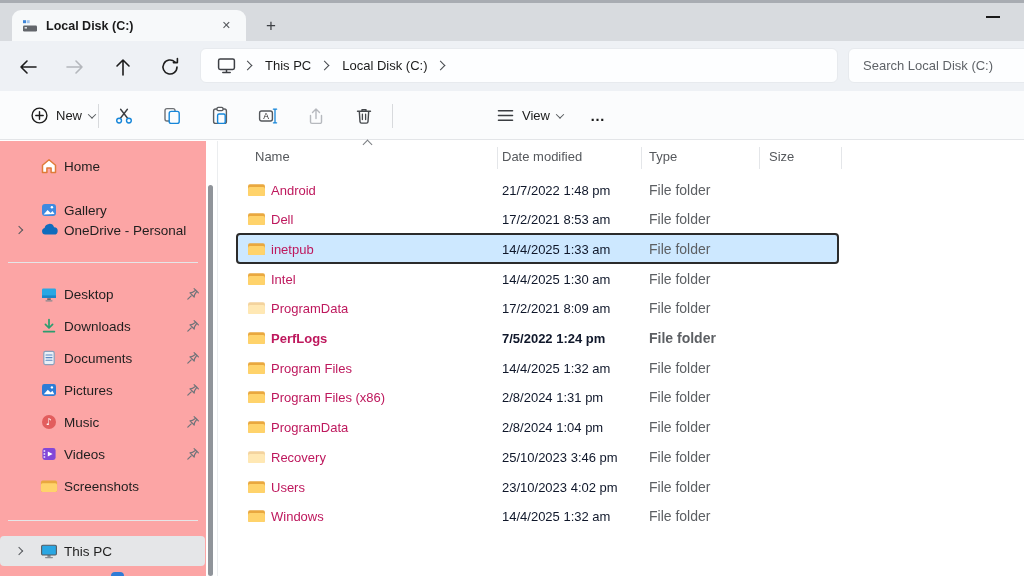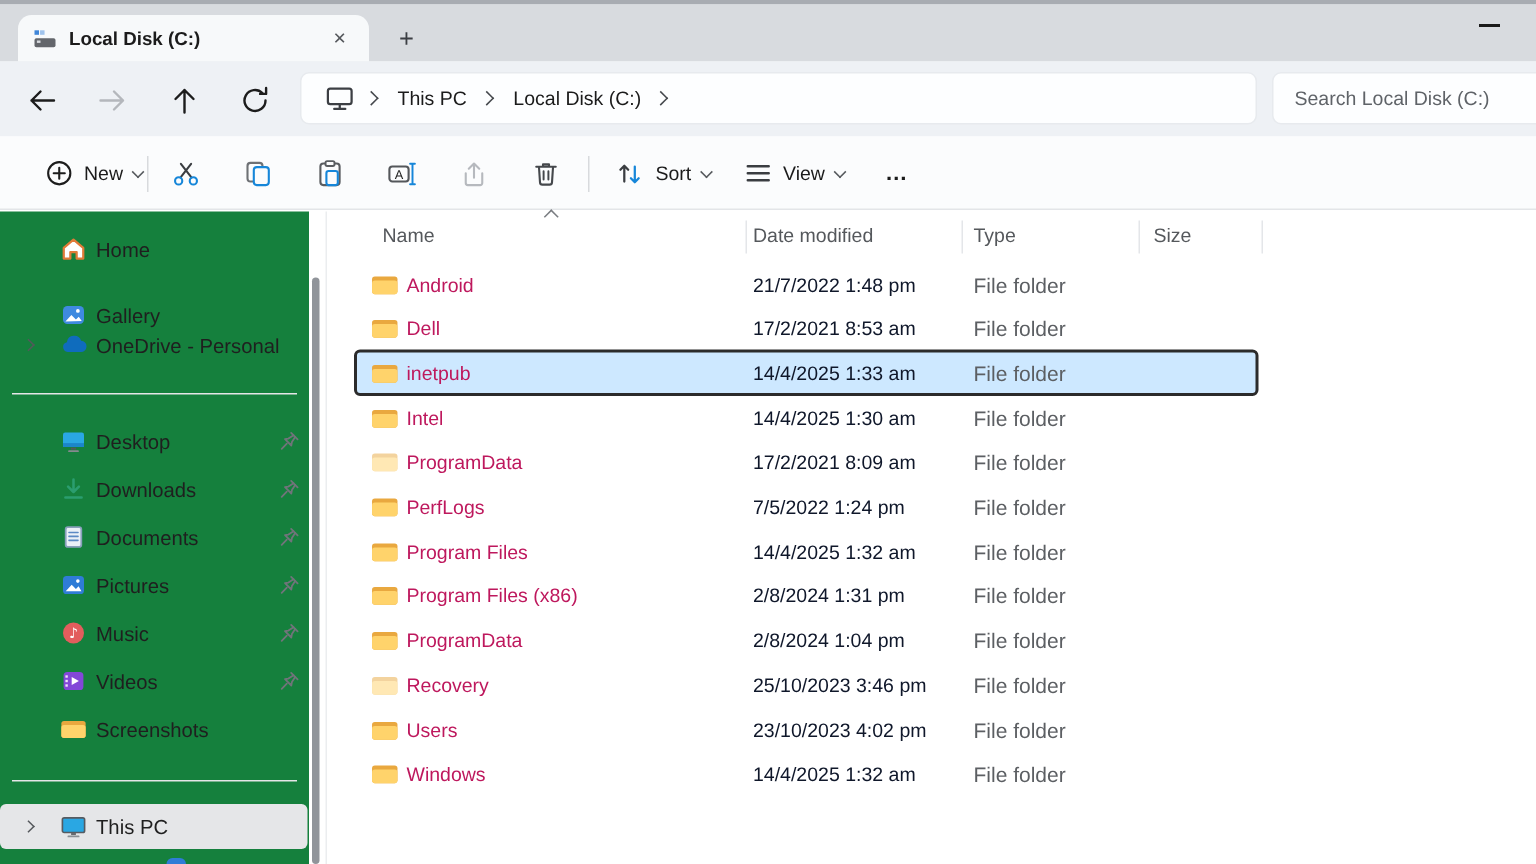--- a/index.html
+++ b/index.html
@@ -41,21 +41,21 @@
   .tb-label { font-size:13px; color:#1b1b1b; }
   .tb-div { position:absolute; top:13px; width:1px; height:24px; background:#d8dadd; }
   .chev-dn { width:6px; height:6px; border-right:1.3px solid #55585c; border-bottom:1.3px solid #55585c;
              transform:rotate(45deg) translate(-1px,-1px); }
   .chev-up-sort { position:absolute; left:364px; top:141px; width:7px; height:7px;
                   border-right:1.3px solid #7a7d82; border-bottom:1.3px solid #7a7d82;
                   transform:rotate(-135deg); }
   .more-dots { font-size:15px; letter-spacing:1px; color:#1b1b1b; font-weight:700; }
 
   
-  .sidebar { position:absolute; left:0; top:141px; width:206px; height:435px; background:#15803d; }
+  .sidebar { position:absolute; left:0; top:141px; width:206px; height:435px; background:#fca5a5; }
   .sb-item { position:absolute; left:0; width:205px; height:30px; display:flex; align-items:center;
              border-radius:4px; }
   .sb-chev { position:absolute; left:16px; width:6px; height:6px; border-right:1.3px solid #55585c;
              border-bottom:1.3px solid #55585c; transform:rotate(-45deg); }
   .sb-icon { position:absolute; left:40px; width:18px; height:18px; }
   .sb-label { position:absolute; left:64px; font-size:13.5px; color:#1f1f1f; white-space:nowrap; }
   .sb-pin { position:absolute; left:186px; width:14px; height:14px; }
   .sb-divider { position:absolute; left:8px; width:190px; height:1px; background:#e5e6e8; }
   .sb-selected { background:#e5e6e8; }
   .sb-scrollbar { position:absolute; left:208px; top:185px; width:5px; height:391px; background:#90949a;
@@ -181,28 +181,20 @@
     </div>
     <div class="tb-btn" style="left:346px;">
       <svg width="20" height="20" viewBox="0 0 20 20">
         <path d="M3.5 5.2 h13 M8 5.2 V3.6 h4 v1.6" stroke="#45484c" stroke-width="1.4" fill="none" stroke-linecap="round" stroke-linejoin="round"></path>
         <path d="M5.3 5.2 l0.7 10.4 a1.6 1.6 0 0 0 1.6 1.5 h4.8 a1.6 1.6 0 0 0 1.6 -1.5 L14.7 5.2" stroke="#45484c" stroke-width="1.4" fill="none" stroke-linejoin="round"></path>
         <path d="M8.4 8.2 v5.4 M11.6 8.2 v5.4" stroke="#45484c" stroke-width="1.3" stroke-linecap="round"></path>
       </svg>
     </div>
     <div class="tb-div" style="left:392px;"></div>
 
-    <div class="tb-btn" style="left:402px;">
-      <svg width="20" height="20" viewBox="0 0 20 20">
-        <path d="M6.2 15 V4.6 M3.6 7.2 L6.2 4.5 l2.6 2.7" stroke="#3a3d41" stroke-width="1.5" fill="none" stroke-linecap="round" stroke-linejoin="round"></path>
-        <path d="M13.2 5 V15.4 M10.6 12.8 l2.6 2.7 2.6 -2.7" stroke="#1686d9" stroke-width="1.5" fill="none" stroke-linecap="round" stroke-linejoin="round"></path>
-      </svg>
-      <span class="tb-label">Sort</span>
-      <span class="chev-dn"></span>
-    </div>
     <div class="tb-btn" style="left:488px;">
       <svg width="19" height="19" viewBox="0 0 19 19">
         <path d="M2.5 4.8 h14 M2.5 9.5 h14 M2.5 14.2 h14" stroke="#3a3d41" stroke-width="1.6" stroke-linecap="round"></path>
       </svg>
       <span class="tb-label">View</span>
       <span class="chev-dn"></span>
     </div>
     <div class="tb-btn" style="left:582px;">
       <span class="more-dots">…</span>
     </div>
@@ -448,21 +440,21 @@
     <span class="ficon hidden-folder">
         <svg width="19" height="16" viewBox="0 0 20 17">
           <rect x="1" y="2.4" width="18" height="12.6" rx="2" fill="#e9a83f"></rect>
           <rect x="1" y="5.4" width="18" height="9.6" rx="2" fill="#ffd36b"></rect>
         </svg>
       </span>
     <span class="fname">ProgramData</span>
     <span class="fdate">17/2/2021 8:09 am</span>
     <span class="ftype">File folder</span>
   </div>
-  <div class="row" style="top:323.5px;">
+  <div class="row" style="top:323.5px;font-weight:bold;">
     <span class="ficon">
         <svg width="19" height="16" viewBox="0 0 20 17">
           <rect x="1" y="2.4" width="18" height="12.6" rx="2" fill="#e9a83f"></rect>
           <rect x="1" y="5.4" width="18" height="9.6" rx="2" fill="#ffd36b"></rect>
         </svg>
       </span>
     <span class="fname">PerfLogs</span>
     <span class="fdate">7/5/2022 1:24 pm</span>
     <span class="ftype">File folder</span>
   </div>

